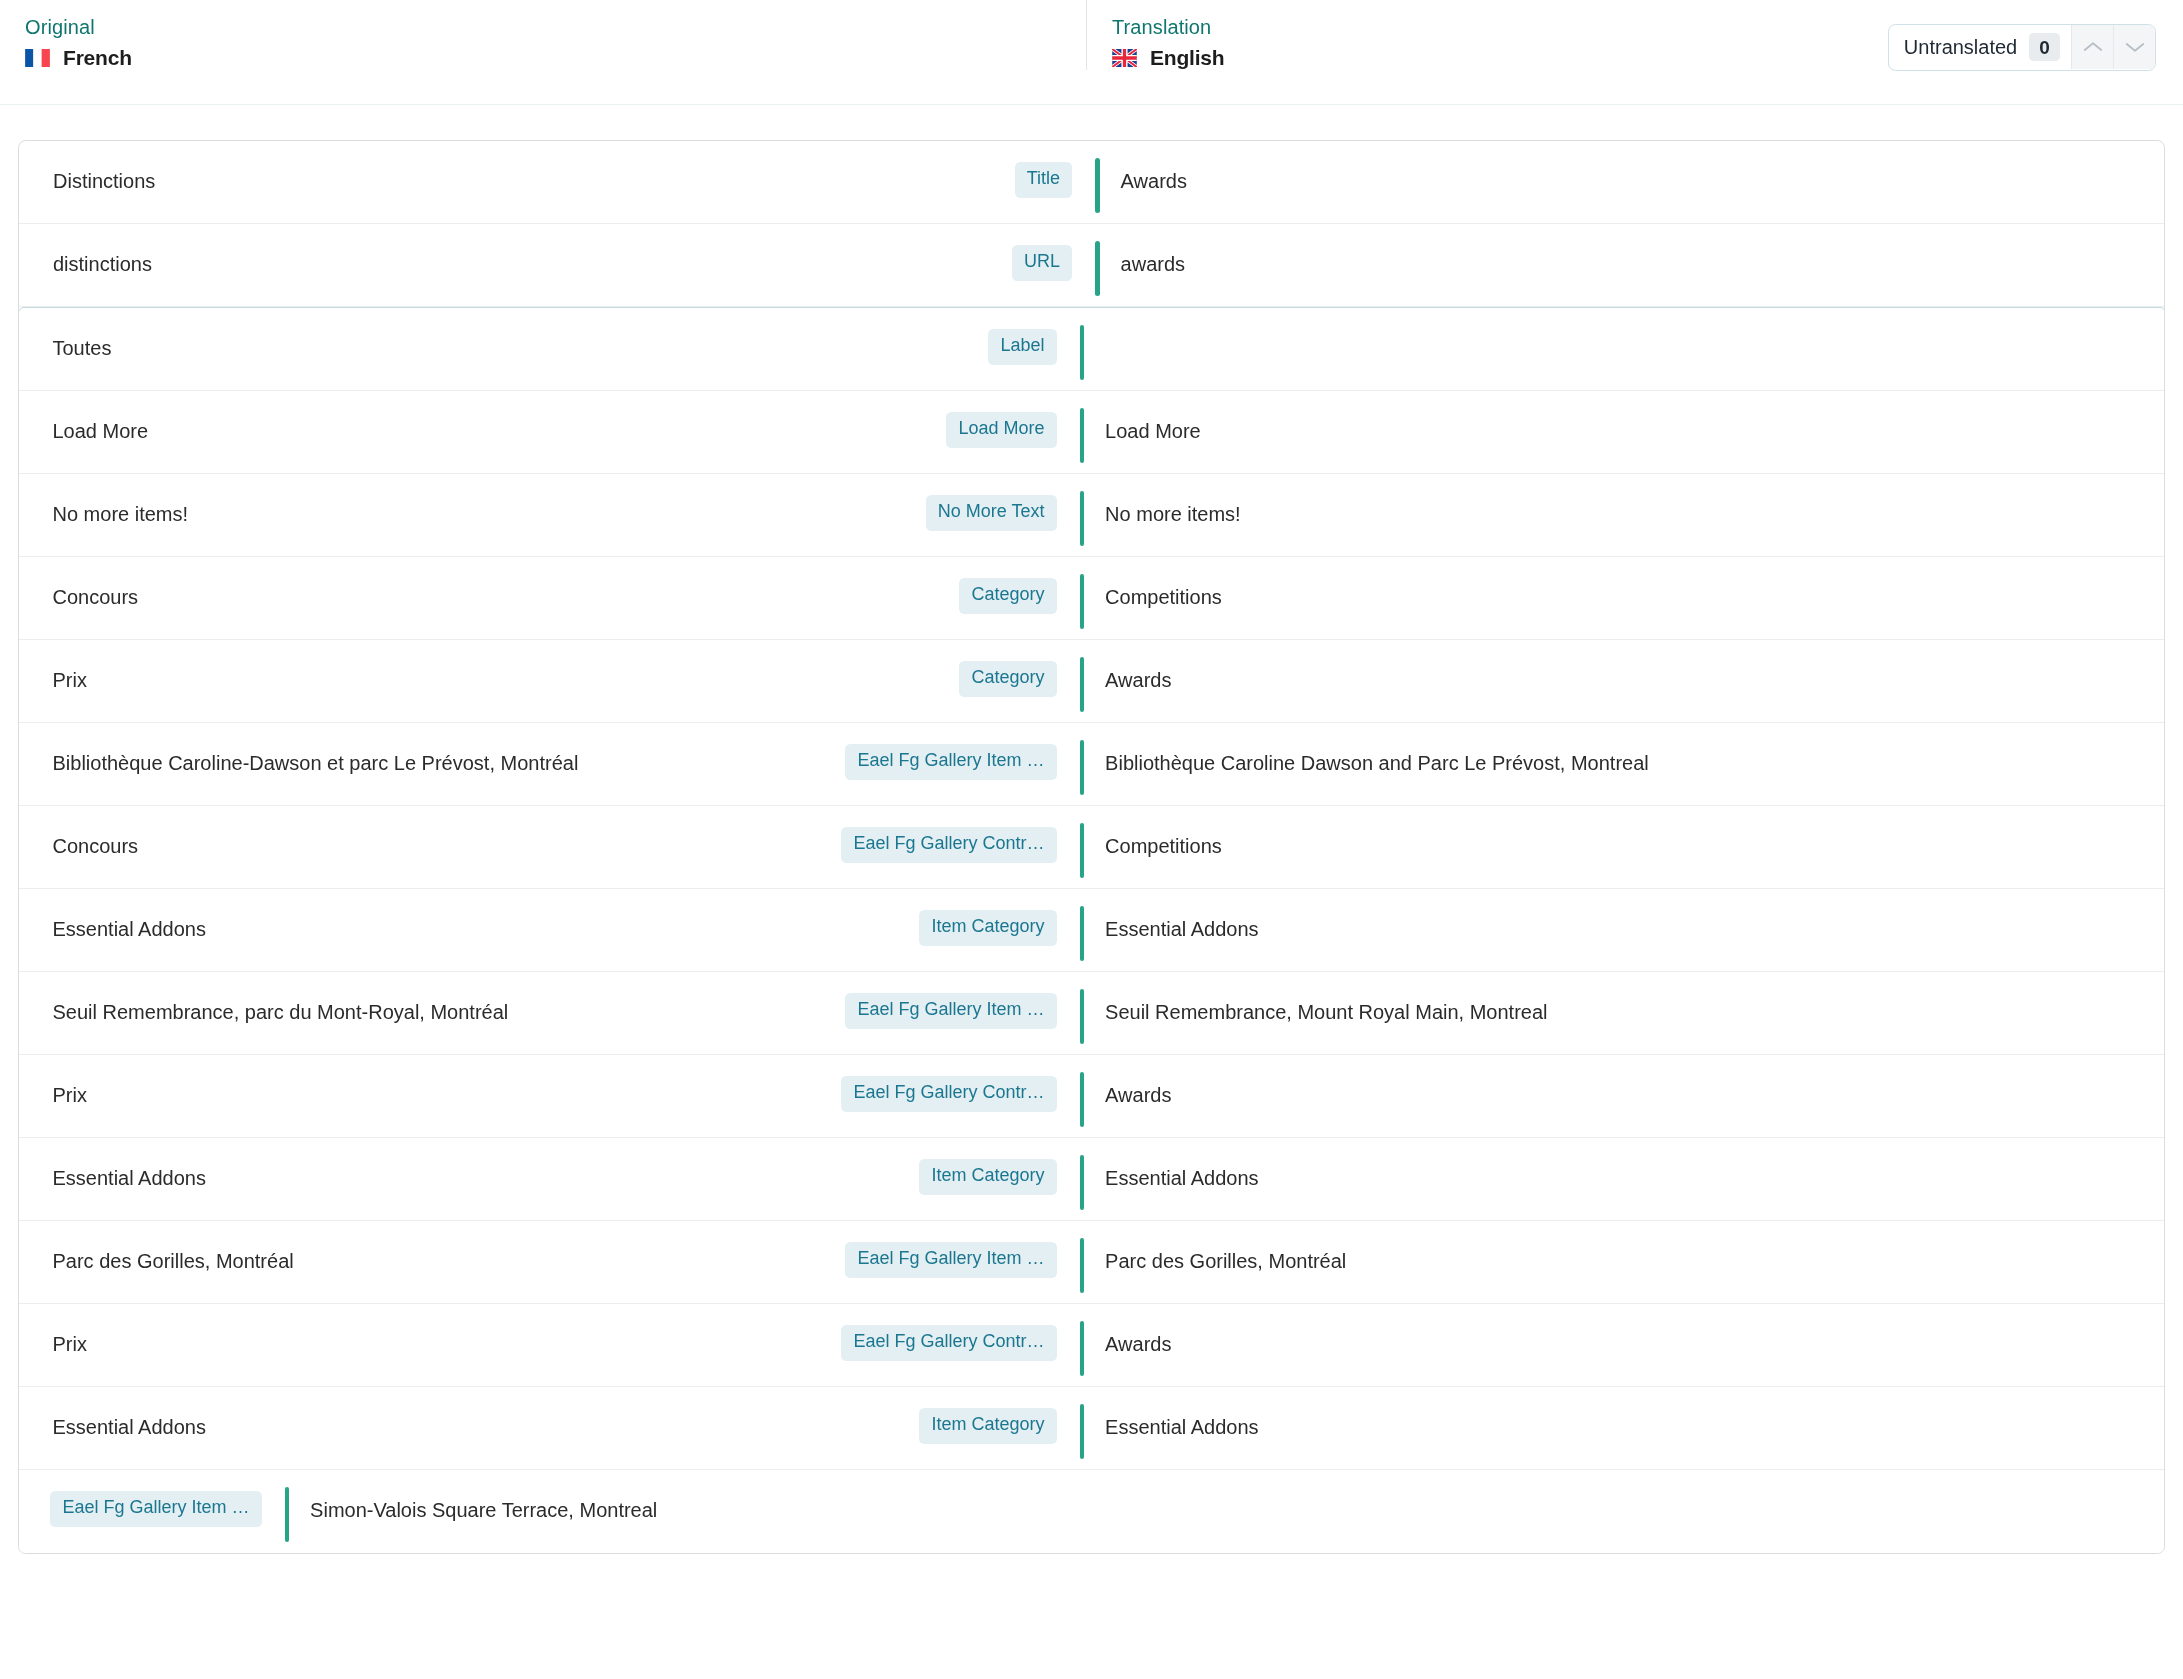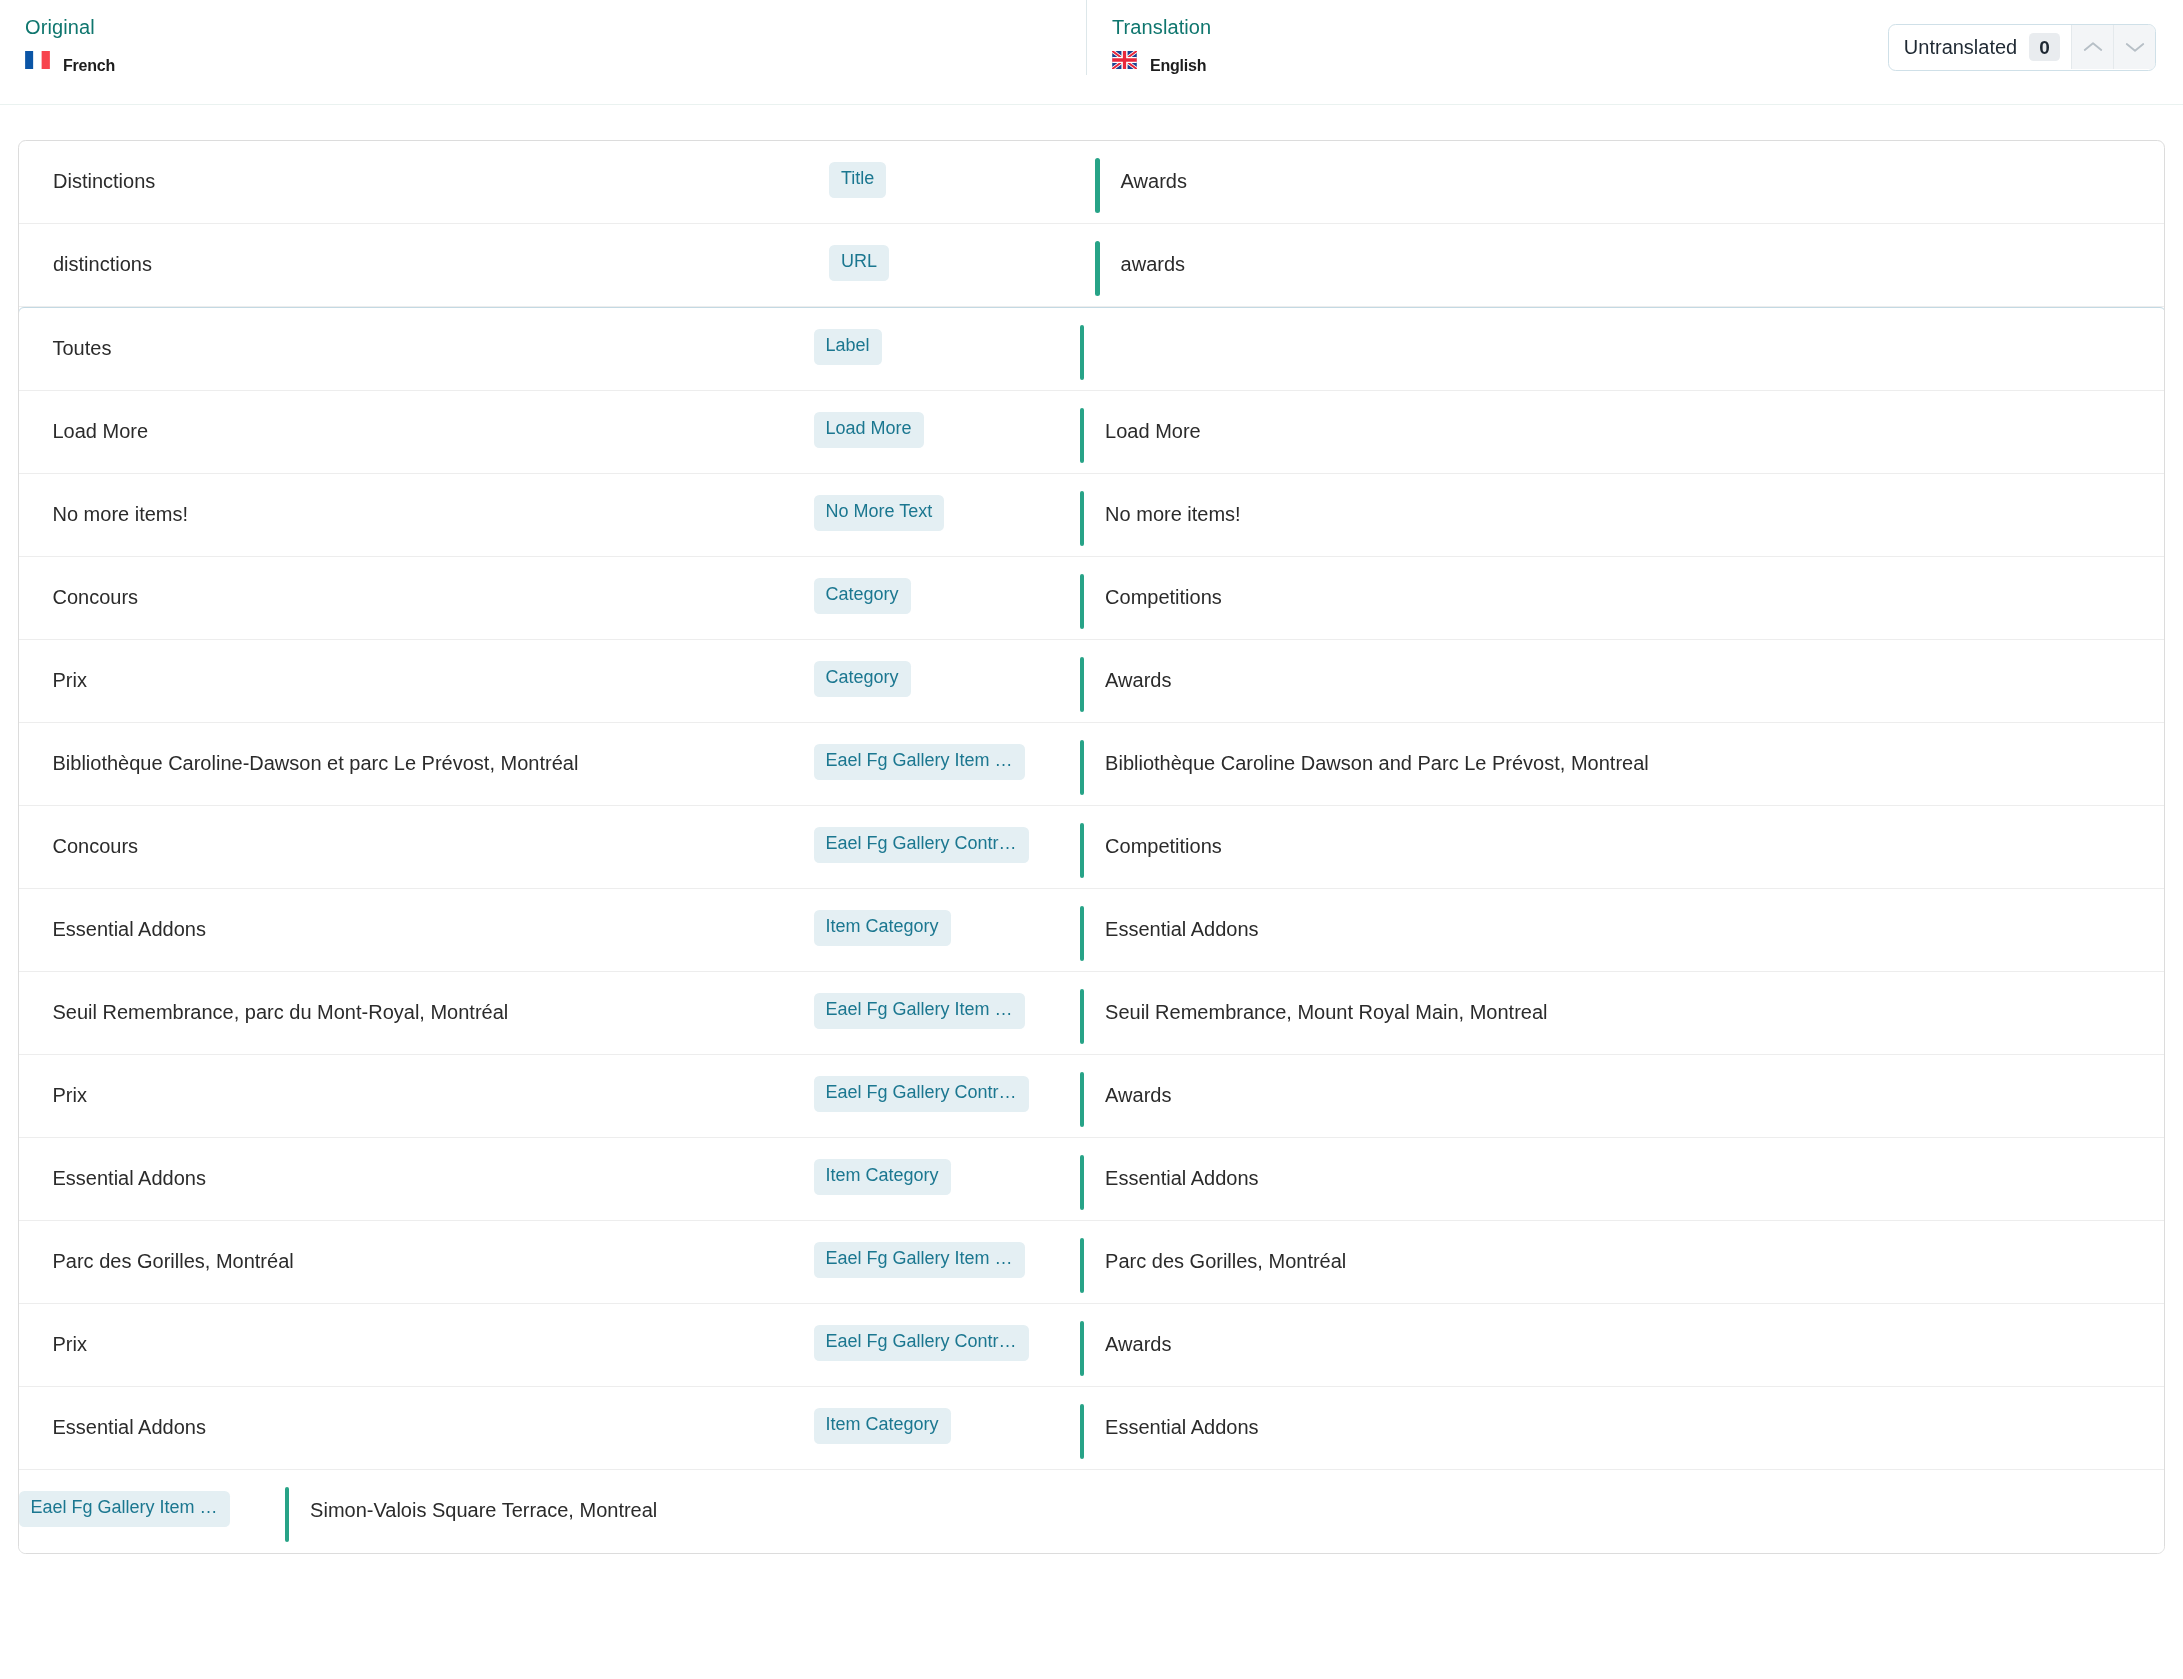--- a/index.html
+++ b/index.html
@@ -42,25 +42,24 @@
     letter-spacing: 0.1px;
   }
 
   .pane-lang {
     display: flex;
     align-items: center;
     gap: 13px;
   }
 
   .pane-lang-name {
-    font-size: 16px;
+    font-size: 21px;
     font-weight: bold;
     color: #1d1d1d;
     letter-spacing: -0.2px;
-    margin-top: 11px;
   }
 
   
   .flag { width: 25px; height: 18px; display: block; flex: none; }
 
   
   .untranslated-box {
     position: absolute;
     top: 23.5px;
     right: 27px;
@@ -154,20 +153,21 @@
     color: #2b2b2b;
     line-height: 26px;
     white-space: nowrap;
     overflow: hidden;
   }
 
   .cell-badge {
     width: 243px;
     flex: none;
     display: flex;
+    justify-content: flex-end;
     padding-top: 20.5px;
     padding-right: 0;
   }
   .field-chip {
     background: #e4eff3;
     color: #1b7790;
     font-size: 18px;
     border-radius: 5.3px;
     padding: 6.8px 12px 8.3px 12px;
     line-height: 21px;

